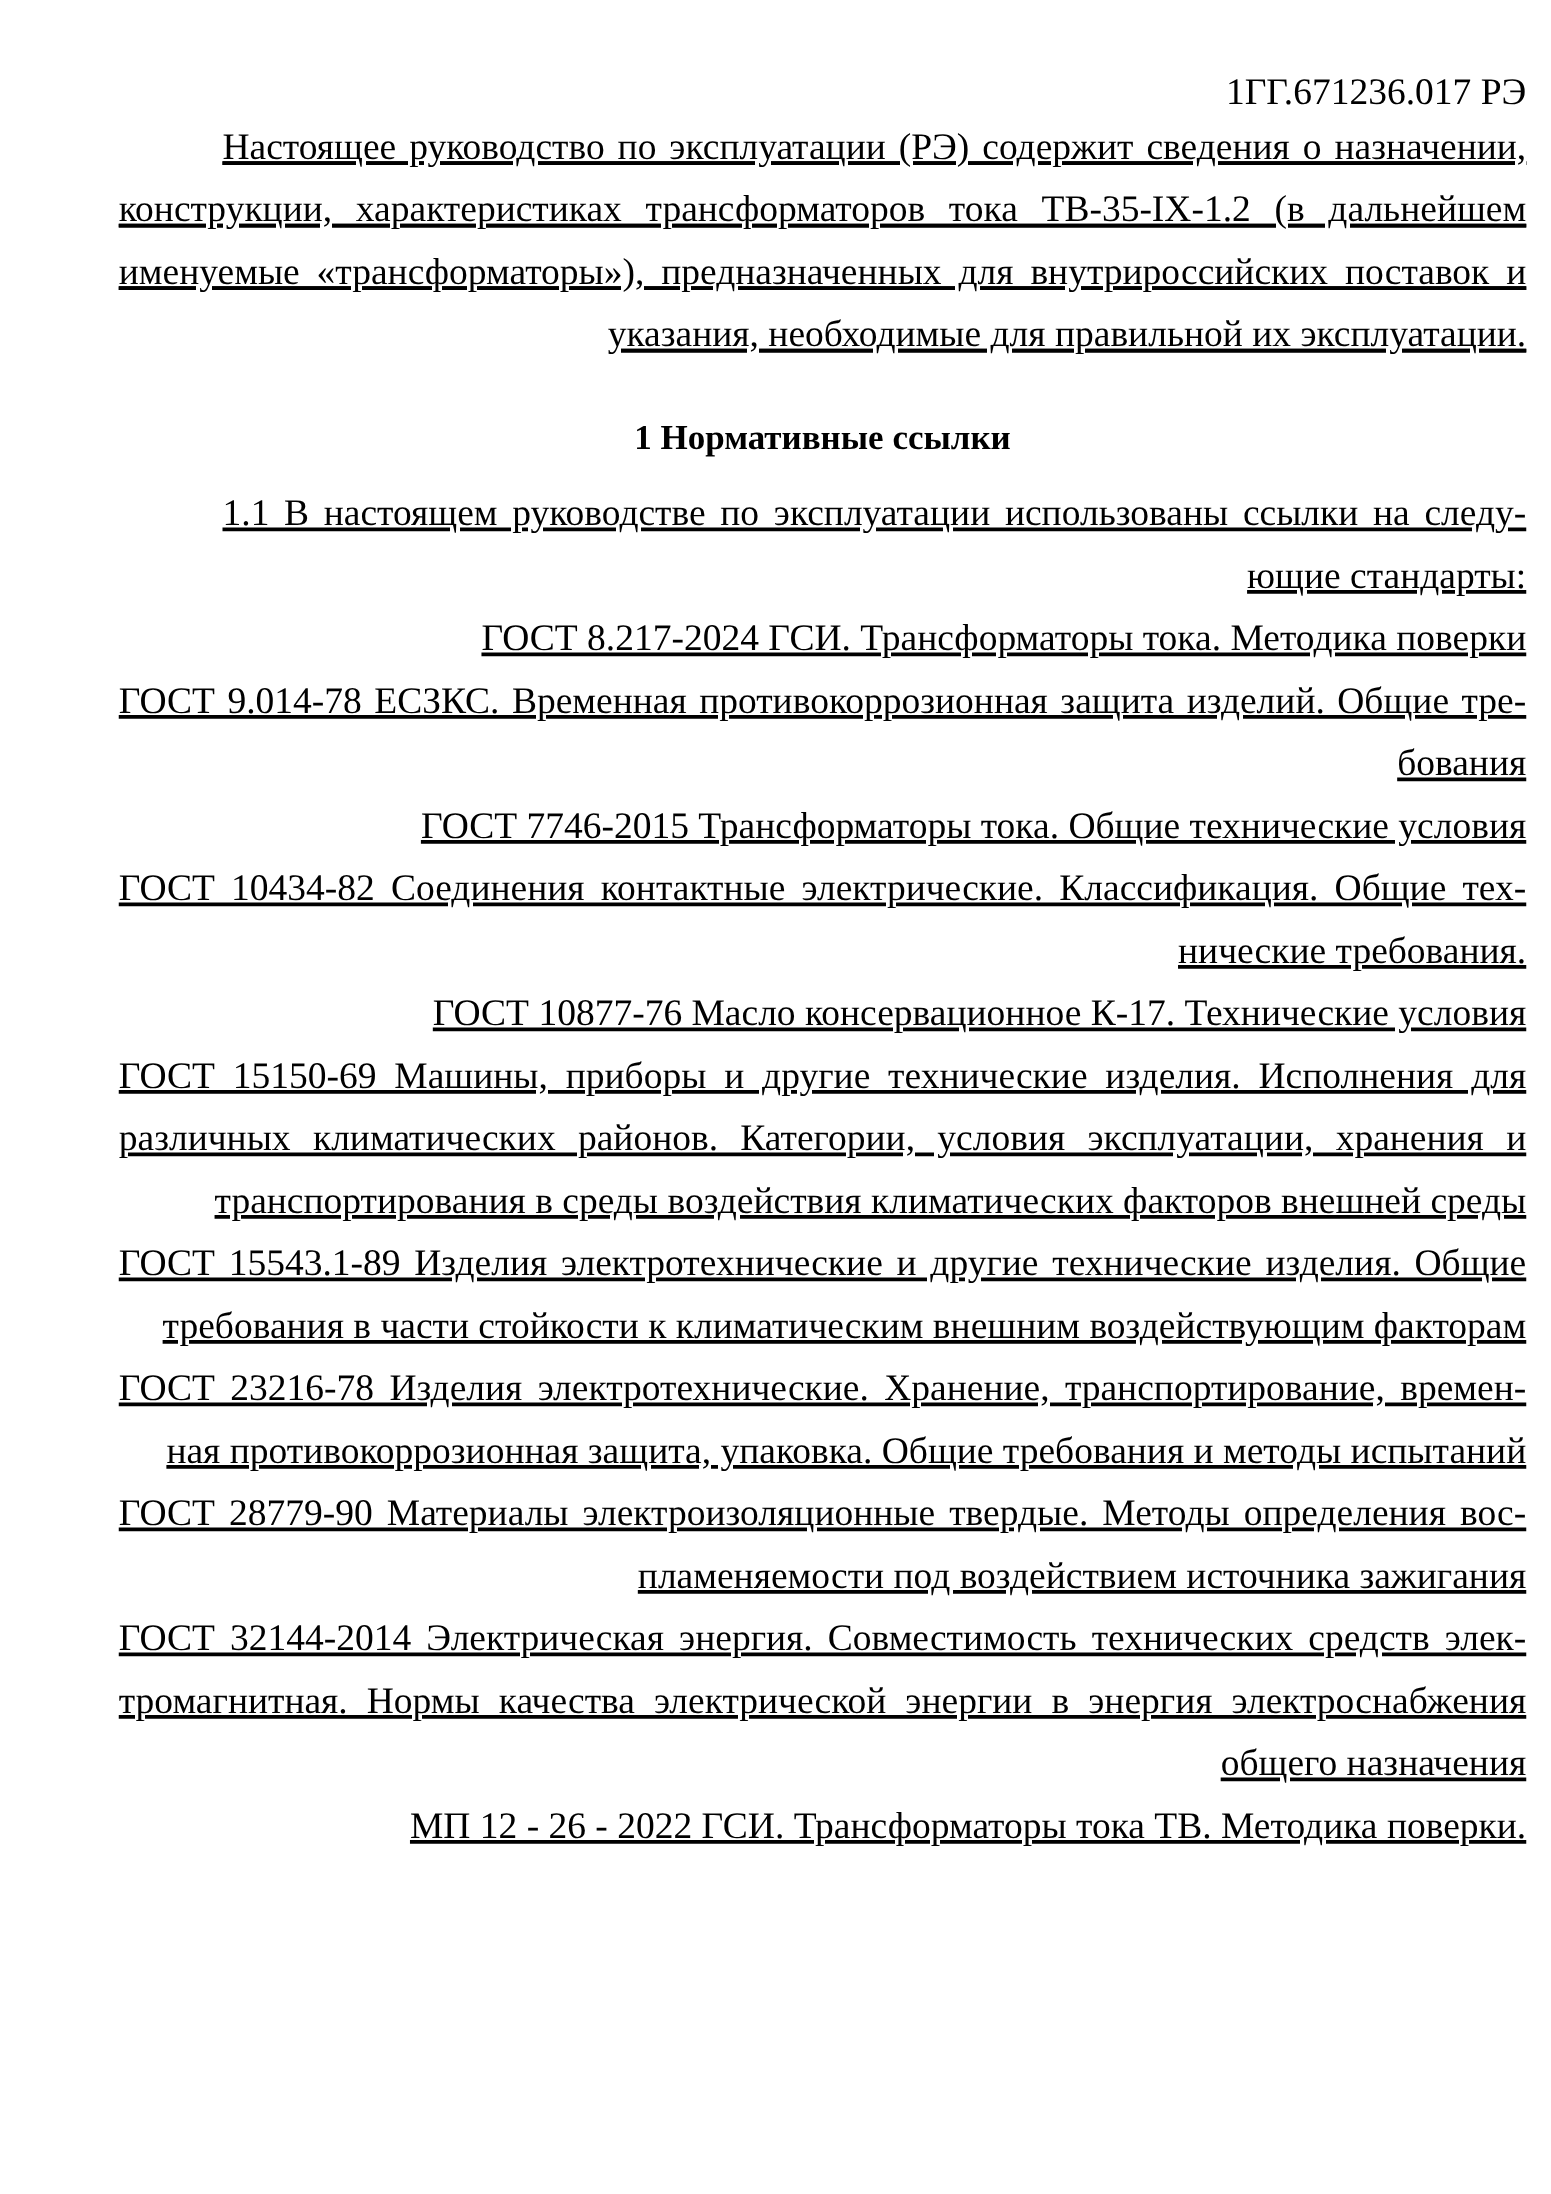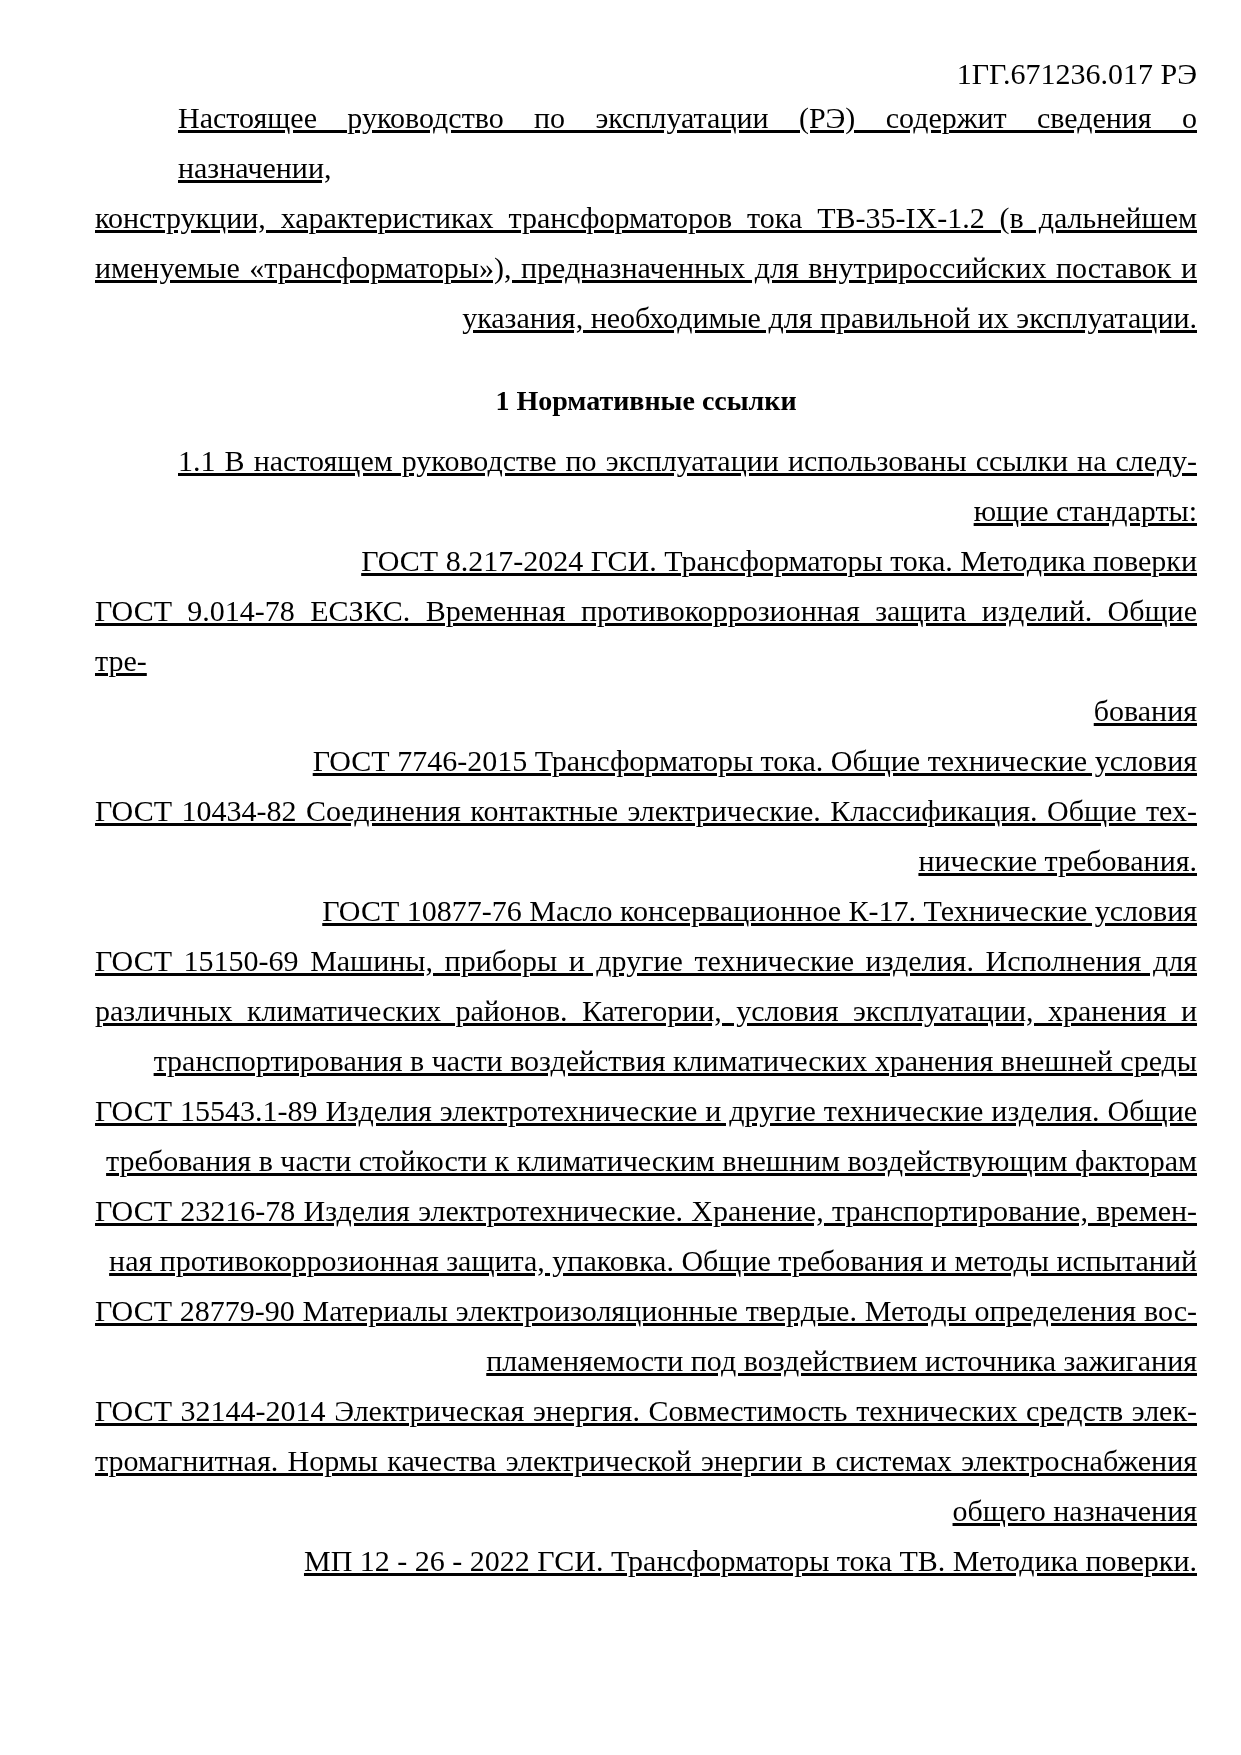--- a/index.html
+++ b/index.html
@@ -11,21 +11,21 @@
     position: relative;
     width: 1241px;
     height: 1755px;
     background: #ffffff;
     color: #000000;
     font-family: "Liberation Serif", "DejaVu Serif", serif;
     font-size: 30px;
     line-height: 50px;
     overflow: hidden;
     box-sizing: border-box;
-    padding: 55px 44px 0 95px;
+    padding: 55px 20px 0 95px;
   }
   .doc-code {
     text-align: right;
     line-height: 38px;
     white-space: nowrap;
   }
   .para {
     margin: 0;
     text-decoration: underline;
   }
@@ -83,37 +83,37 @@
       <div class="para">
         <div class="line fill">ГОСТ 10434-82 Соединения контактные электрические. Классификация. Общие тех-</div>
         <div class="line">нические требования.</div>
       </div>
       <div class="para">
         <div class="line">ГОСТ 10877-76 Масло консервационное К-17. Технические условия</div>
       </div>
       <div class="para">
         <div class="line fill">ГОСТ 15150-69 Машины, приборы и другие технические изделия. Исполнения для</div>
         <div class="line fill">различных климатических районов. Категории, условия эксплуатации, хранения и</div>
-        <div class="line">транспортирования в части воздействия климатических хранения внешней среды</div>
+        <div class="line">транспортирования в среды воздействия климатических факторов внешней среды</div>
       </div>
       <div class="para">
         <div class="line fill">ГОСТ 15543.1-89 Изделия электротехнические и другие технические изделия. Общие</div>
         <div class="line">требования в части стойкости к климатическим внешним воздействующим факторам</div>
       </div>
       <div class="para">
         <div class="line fill">ГОСТ 23216-78 Изделия электротехнические. Хранение, транспортирование, времен-</div>
         <div class="line">ная противокоррозионная защита, упаковка. Общие требования и методы испытаний</div>
       </div>
       <div class="para">
         <div class="line fill">ГОСТ 28779-90 Материалы электроизоляционные твердые. Методы определения вос-</div>
         <div class="line">пламеняемости под воздействием источника зажигания</div>
       </div>
       <div class="para">
         <div class="line fill">ГОСТ 32144-2014 Электрическая энергия. Совместимость технических средств элек-</div>
-        <div class="line fill">тромагнитная. Нормы качества электрической энергии в системах электроснабжения</div>
+        <div class="line fill">тромагнитная. Нормы качества электрической энергии в энергия электроснабжения</div>
         <div class="line">общего назначения</div>
       </div>
       <div class="para">
       </div>
       <div class="para">
         <div class="line">МП 12 - 26 - 2022 ГСИ. Трансформаторы тока ТВ. Методика поверки.</div>
       </div>
     </div>
 
 </div>

